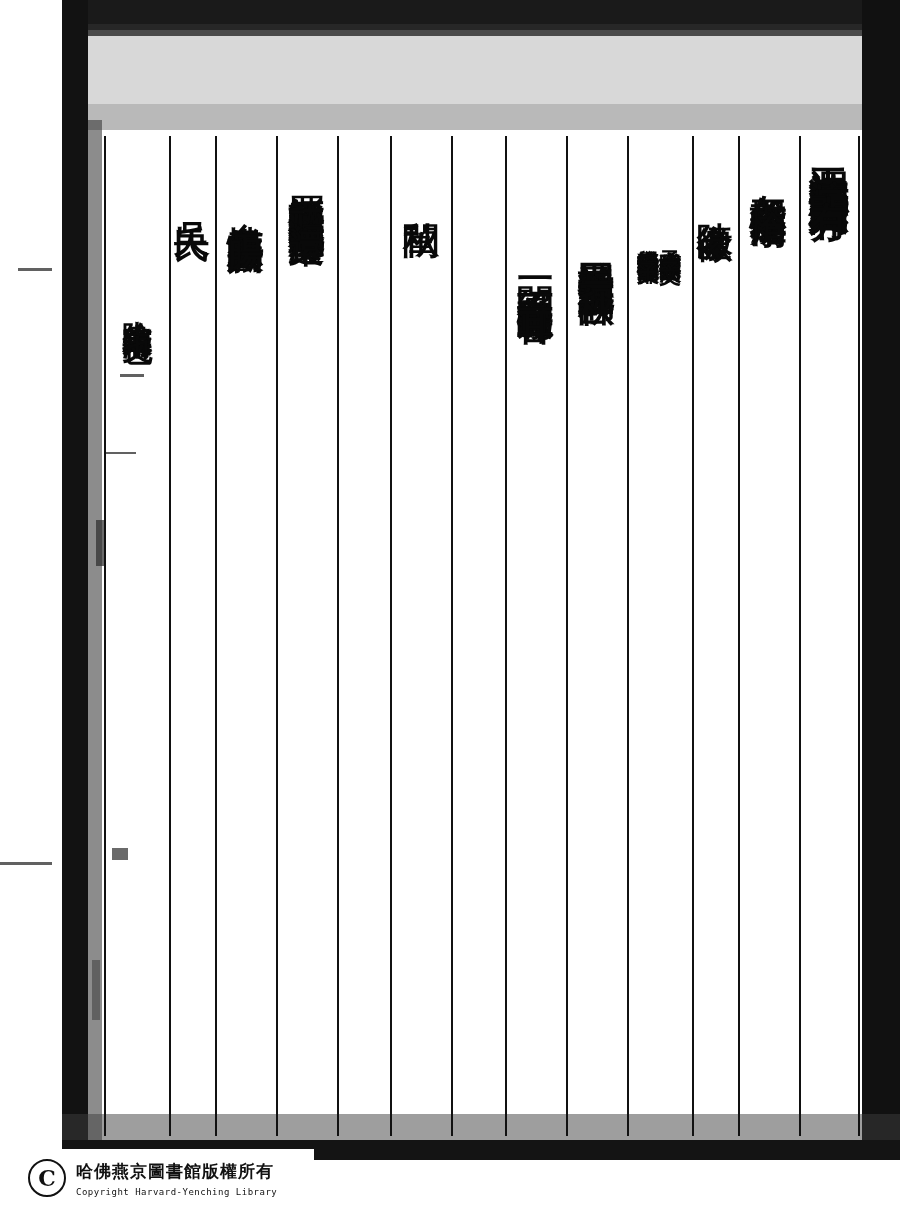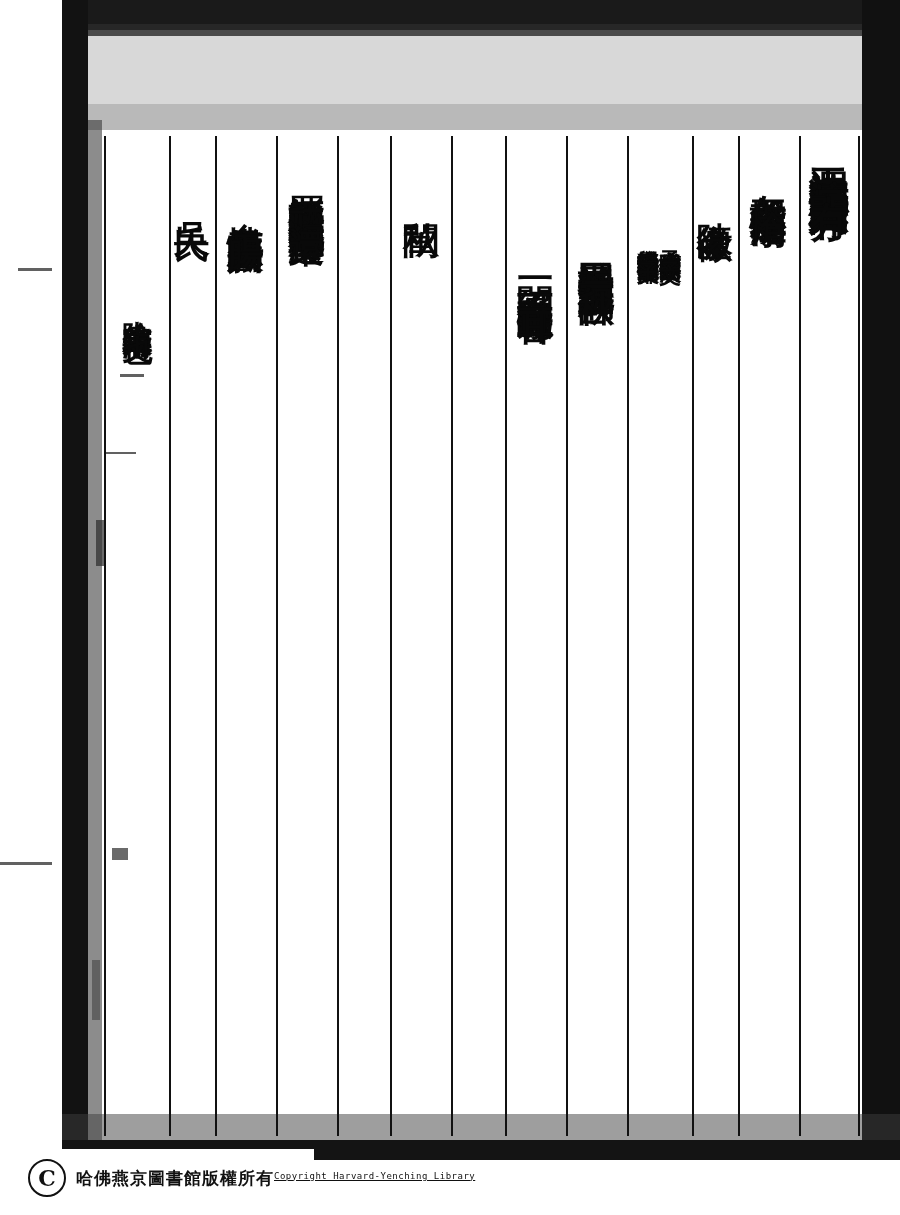--- a/index.html
+++ b/index.html
@@ -171,37 +171,36 @@
     border: 2px solid #111;
     border-radius: 50%;
     display: flex; align-items: center; justify-content: center;
     font-family: "DejaVu Serif", serif;
     font-size: 22px;
     font-weight: 700;
     color: #111;
     margin: 0 10px 0 14px;
     flex: none;
   }
-  .stamp-lines { display: flex; flex-direction: row; }
+  .stamp-lines { display: flex; flex-direction: column; }
   .stamp-cn {
     font-family: "DejaVu Serif", serif;
     font-size: 17px;
     font-weight: 700;
     color: #111;
     letter-spacing: 1px;
     white-space: nowrap;
   }
   .stamp-en {
     font-family: "DejaVu Sans Mono", monospace;
     font-size: 9px;
     color: #111;
     letter-spacing: .5px;
     margin-top: 4px;
     white-space: nowrap;
-    text-decoration: underline;
   }
 
   
   .speck { position: absolute; background: #2b2b2b; opacity:.7; }
 </style>
 </head>
 <body>
 
 <div id="scan">
 

